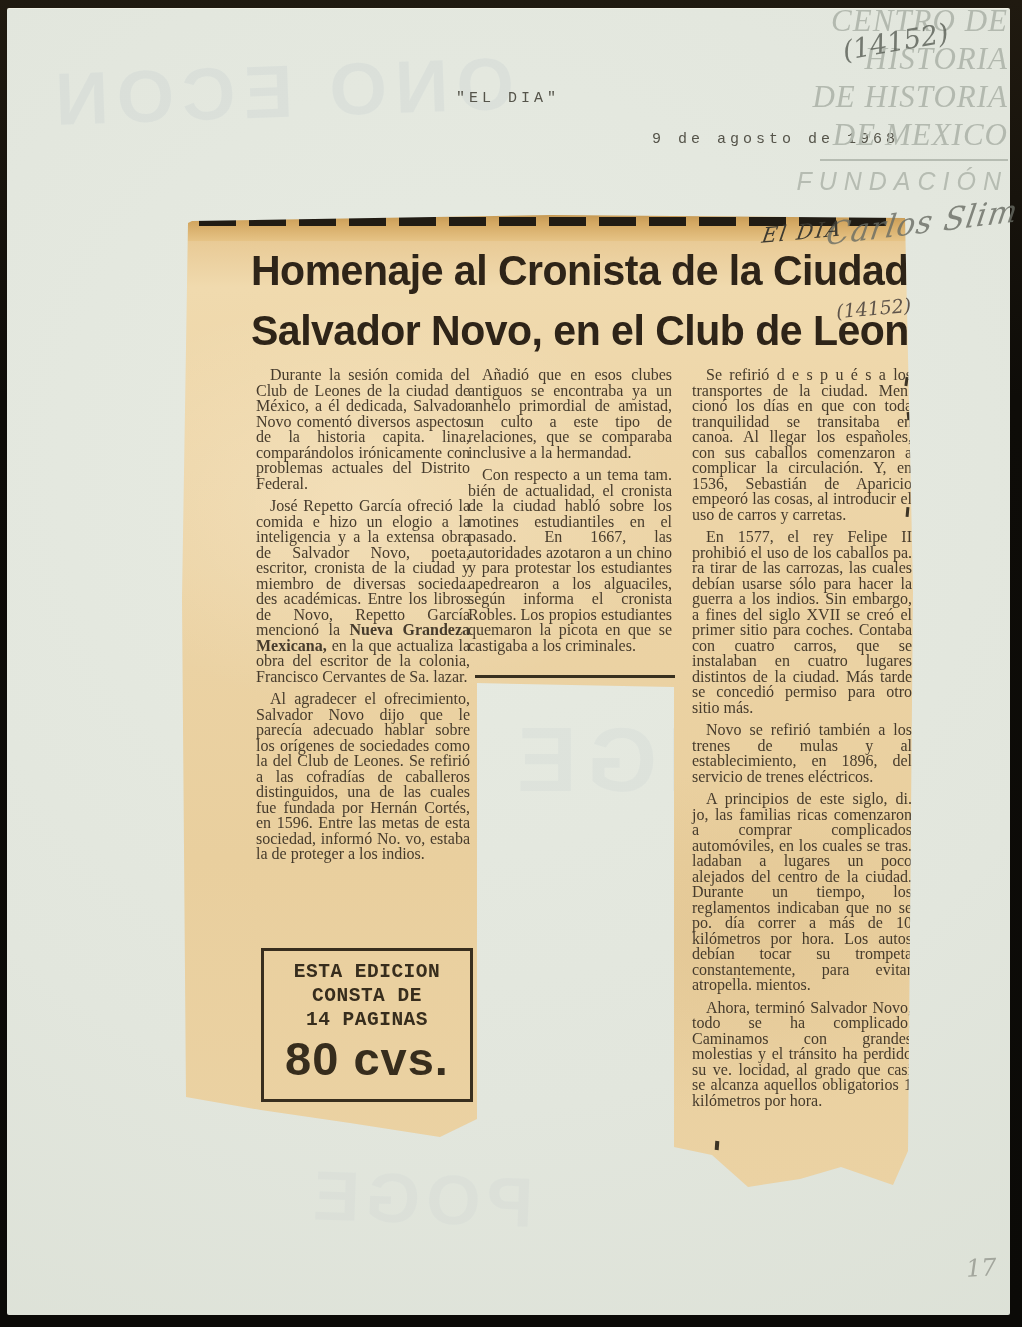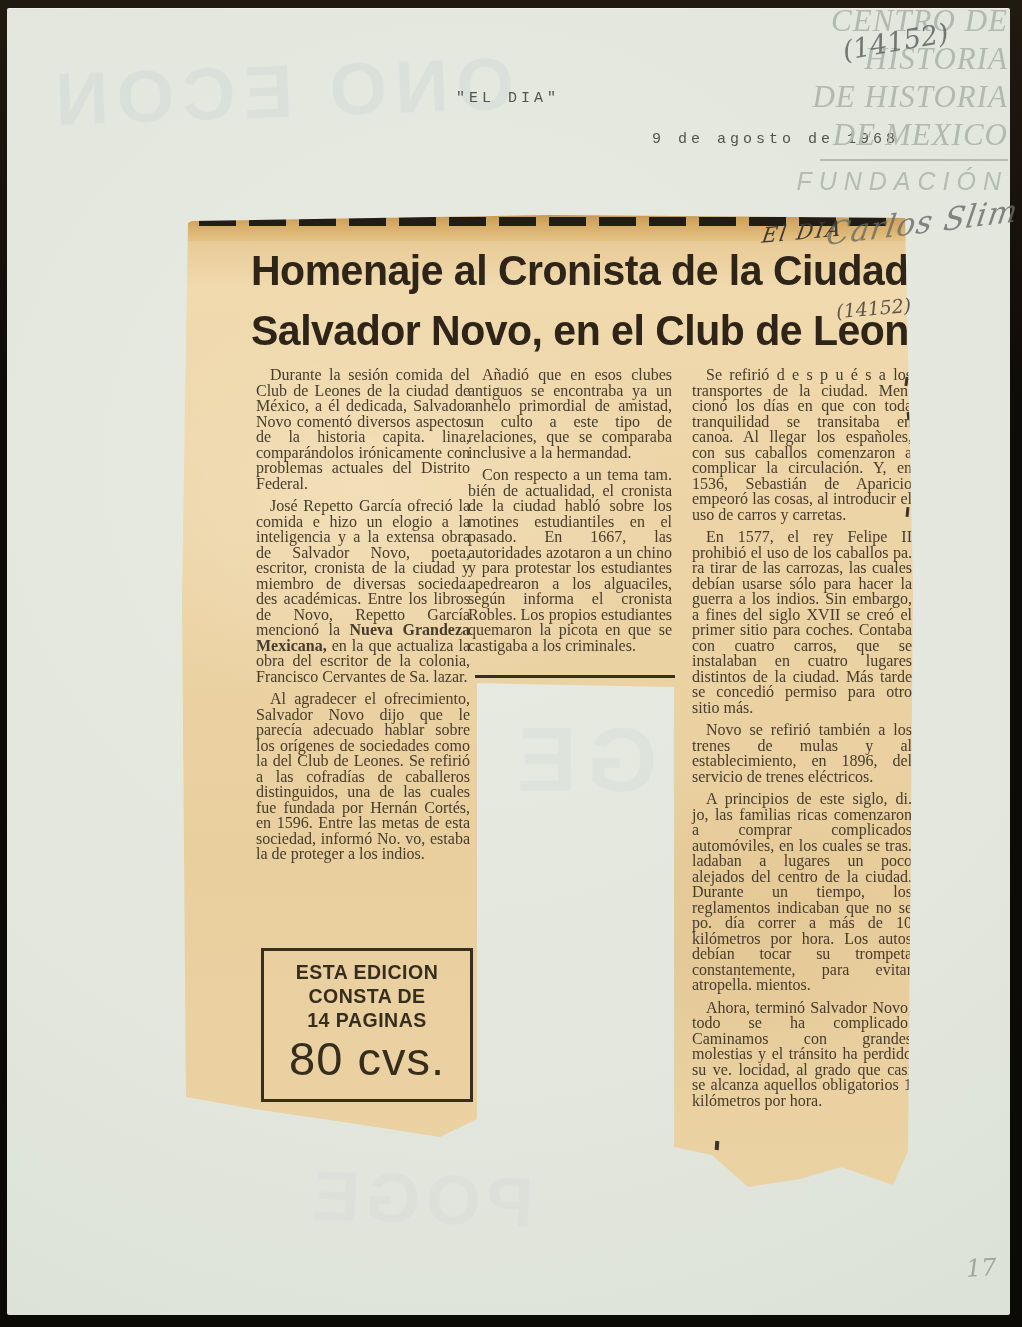--- a/index.html
+++ b/index.html
@@ -91,26 +91,26 @@
   .col p{margin:0 0 7px 0;text-indent:14px;}
   .col .b{font-weight:bold;}
 
   .notch-rule{position:absolute;left:294px;top:468px;width:200px;height:3px;background:#38301f;}
 
   .edition-box{
     position:absolute;left:80px;top:741px;width:206px;height:148px;
     border:3px solid #382e1e;text-align:center;color:#372d1d;
   }
   .eb-line{
-    font-family:Liberation Sans, sans-serif;font-weight:bold;
+    font-family:Liberation Mono, monospace;font-weight:bold;
     font-size:19.5px;line-height:24px;letter-spacing:.5px;
   }
   .eb-line:first-child{margin-top:9px;}
   .eb-price{
-    font-family:"Liberation Sans","DejaVu Sans",sans-serif;font-weight:normal;
+    font-family:"Liberation Sans","DejaVu Sans",sans-serif;font-weight:bold;
     font-size:47px;line-height:50px;margin-top:2px;letter-spacing:1px;
   }
   .edge-tick{position:absolute;background:#3c3426;}
   .tick1{left:724px;top:170px;width:3px;height:9px;transform:rotate(8deg);}
   .tick2{left:726px;top:205px;width:3px;height:8px;transform:rotate(-6deg);}
   .tick3{left:725px;top:300px;width:3px;height:10px;transform:rotate(5deg);}
   .tick4{left:534px;top:934px;width:4px;height:9px;transform:rotate(4deg);}
 </style>
 </head>
 <body>

